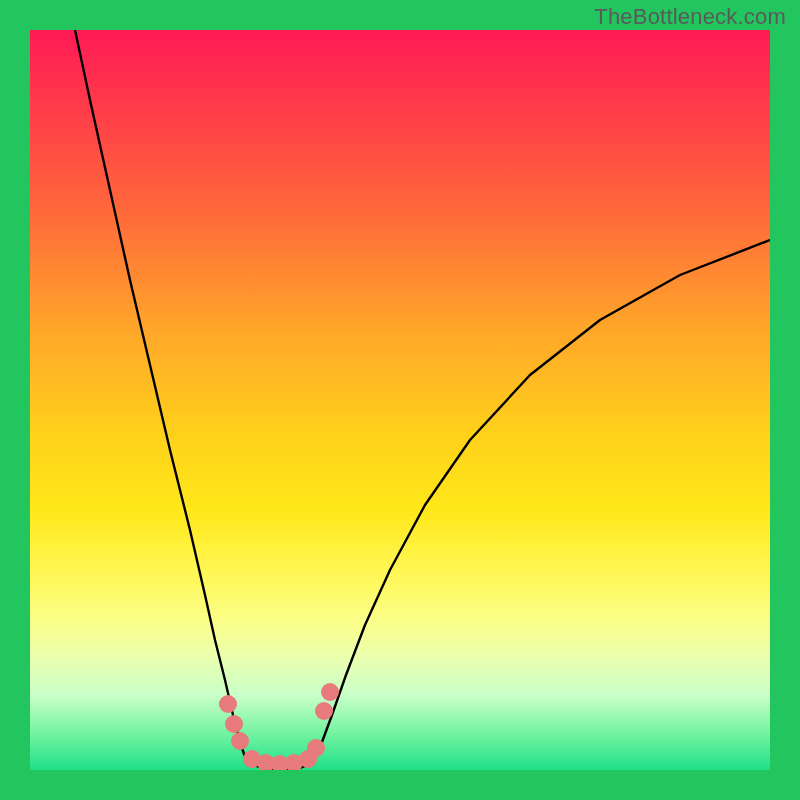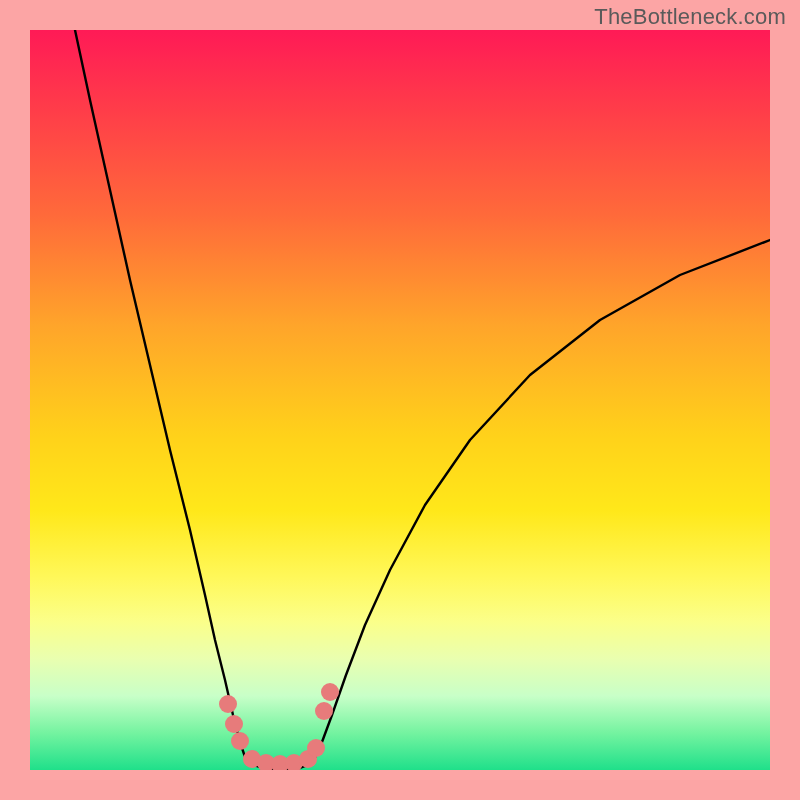--- a/index.html
+++ b/index.html
@@ -10,21 +10,21 @@
     overflow: hidden;
     background: #000;
     font-family: Arial, Helvetica, sans-serif;
   }
   .frame {
     position: absolute;
     left: 0;
     top: 0;
     width: 800px;
     height: 800px;
-    background: #fca5a5;
+    background: #22c55e;
     text-align: center;
   }
   .plot {
     position: absolute;
     left: 30px;
     top: 30px;
     width: 740px;
     height: 740px;
     background: linear-gradient(to bottom,
       #ff1a56 0%,

